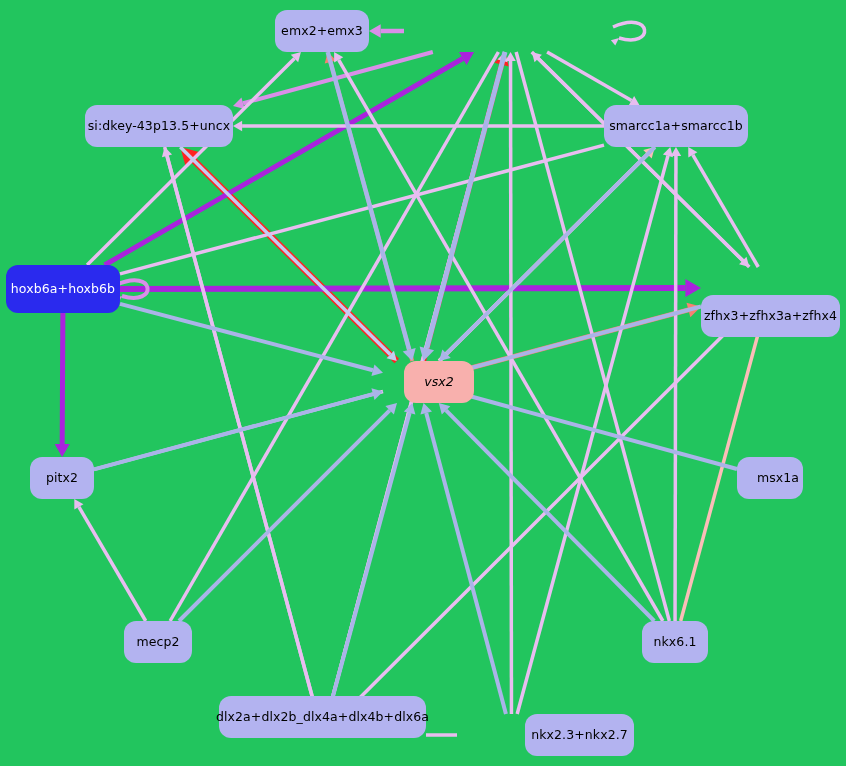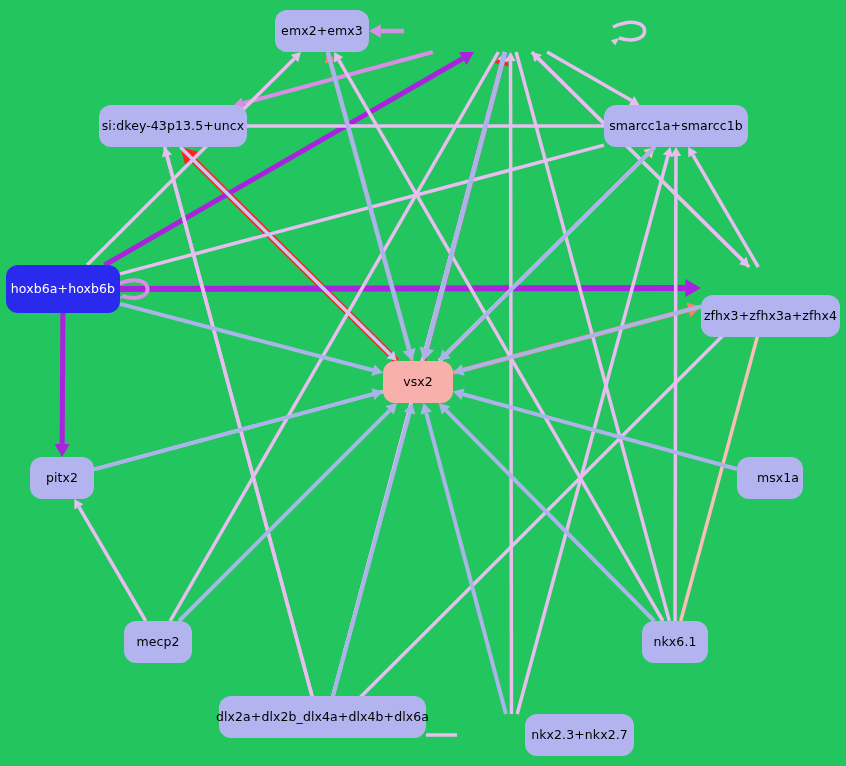--- a/index.html
+++ b/index.html
@@ -234,33 +234,33 @@
       </g>
       <g>
         <line x1="180.24609375" y1="147" x2="390.2818608251774" y2="354.60292035229884" stroke="#c4cdf0" stroke-width="3.5" stroke-linecap="butt"></line>
         <polygon points="396.75390625,361 386.5912379515036,358.33679271277344 393.97248369885114,350.86904799182423" fill="#c4cdf0"></polygon>
       </g>
     </svg>
   <div id="node-layer">
       <div class="node" style="left: 275px; top: 10px; width: 94px; height: 42px; background: rgb(179, 179, 240); color: rgb(0, 0, 0);">
         <span class="node-label">emx2+emx3</span>
       </div>
-      <div class="node" style="left: 85px; top: 105px; width: 148px; height: 42px; background: rgb(179, 179, 240); color: rgb(0, 0, 0); margin-left: 14px;">
+      <div class="node" style="left: 85px; top: 105px; width: 148px; height: 42px; background: rgb(179, 179, 240); color: rgb(0, 0, 0);">
         <span class="node-label">si:dkey-43p13.5+uncx</span>
       </div>
       <div class="node" style="left: 604px; top: 105px; width: 144px; height: 42px; background: rgb(179, 179, 240); color: rgb(0, 0, 0);">
         <span class="node-label">smarcc1a+smarcc1b</span>
       </div>
       <div class="node" style="left: 6px; top: 265px; width: 114px; height: 48px; background: rgb(42, 42, 238); color: rgb(255, 255, 255);">
         <span class="node-label">hoxb6a+hoxb6b</span>
       </div>
       <div class="node" style="left: 701px; top: 267px; width: 139px; height: 42px; background: rgb(179, 179, 240); color: rgb(0, 0, 0); margin-top: 28px;">
         <span class="node-label">zfhx3+zfhx3a+zfhx4</span>
       </div>
-      <div class="node" style="left: 383px; top: 361px; width: 70px; height: 42px; background: rgb(248, 176, 173); color: rgb(0, 0, 0);">
+      <div class="node" style="left: 404px; top: 361px; width: 70px; height: 42px; background: rgb(248, 176, 173); color: rgb(0, 0, 0); font-style: italic;">
         <span class="node-label">vsx2</span>
       </div>
       <div class="node" style="left: 30px; top: 457px; width: 64px; height: 42px; background: rgb(179, 179, 240); color: rgb(0, 0, 0);">
         <span class="node-label">pitx2</span>
       </div>
       <div class="node" style="left: 737px; top: 457px; width: 66px; height: 42px; background: rgb(179, 179, 240); color: rgb(0, 0, 0); padding-left: 16px;">
         <span class="node-label">msx1a</span>
       </div>
       <div class="node" style="left: 124px; top: 621px; width: 68px; height: 42px; background: rgb(179, 179, 240); color: rgb(0, 0, 0);">
         <span class="node-label">mecp2</span>

